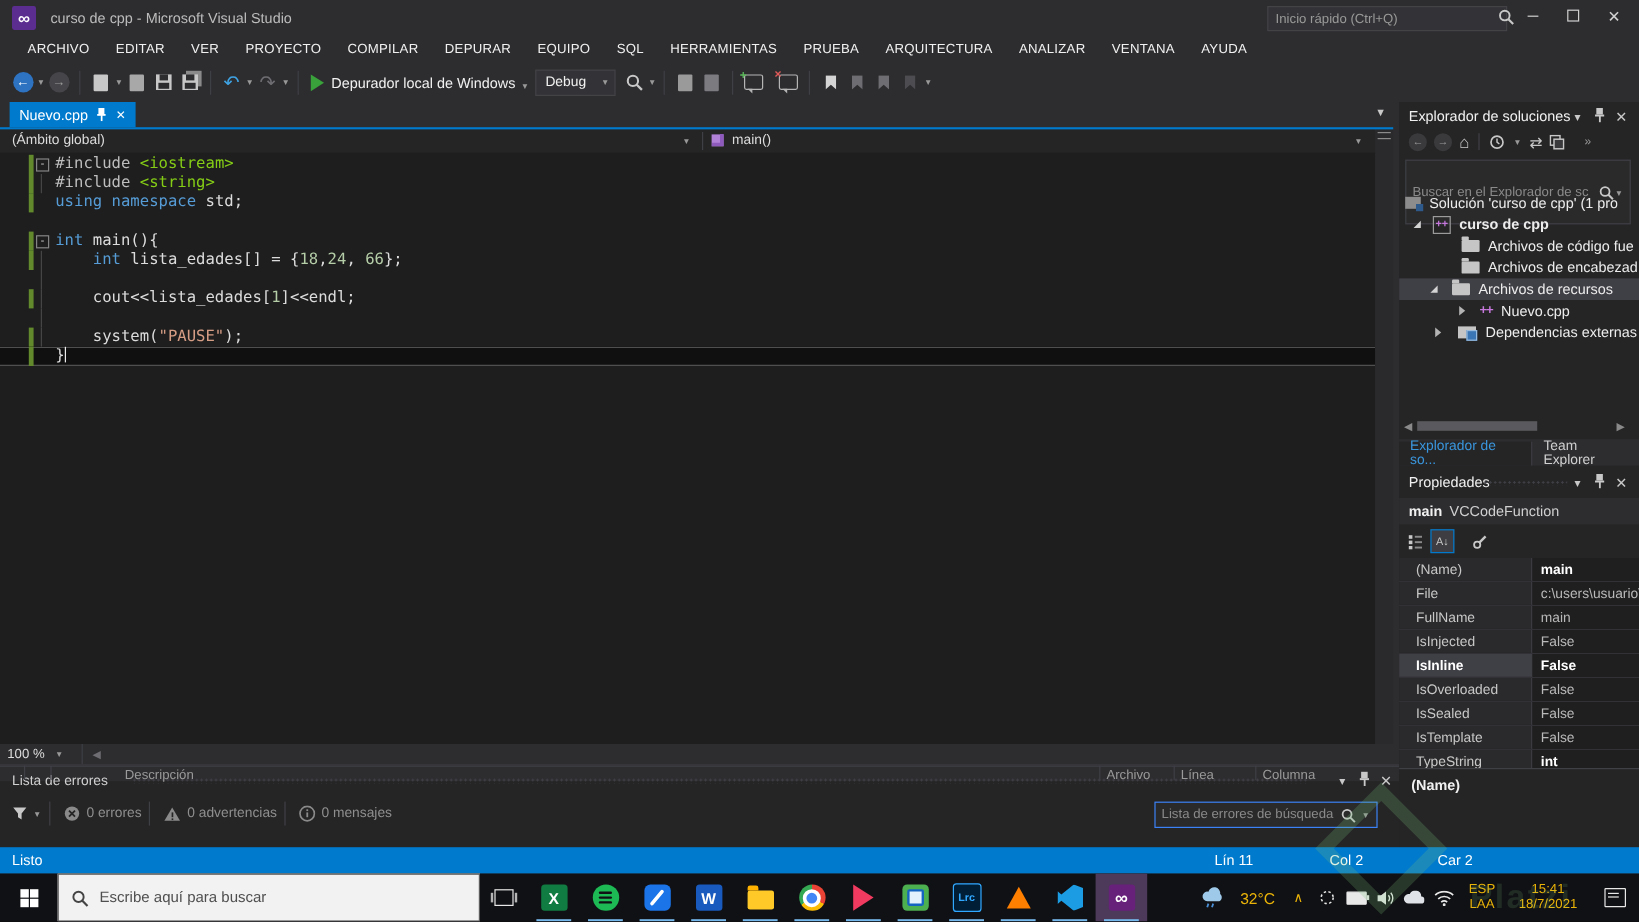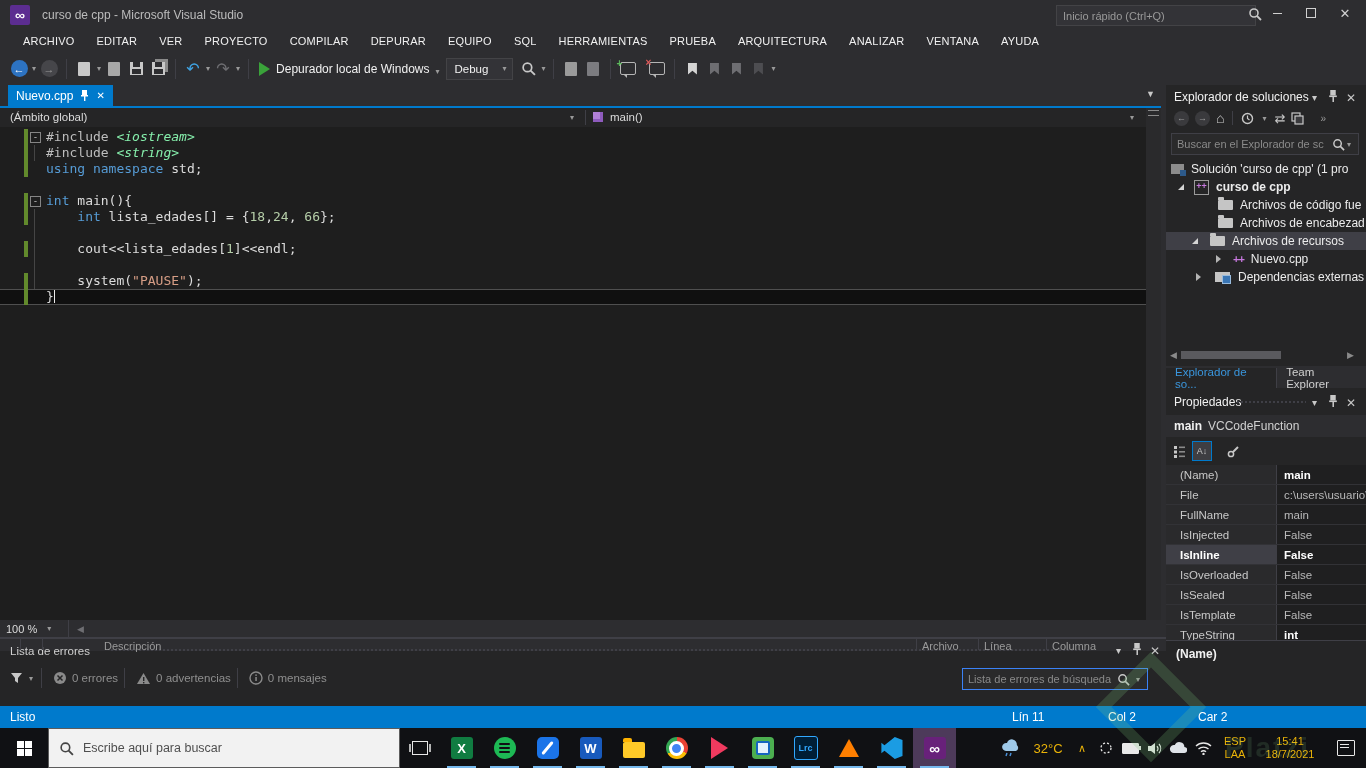--- a/index.html
+++ b/index.html
@@ -53,21 +53,21 @@
   .navsep{left:585px;top:2px;width:1px;height:15px;background:#3f3f46;}
   .methodcube{left:593px;top:4px;width:10px;height:10px;background:#b180d7;box-shadow:inset -3px -3px 0 #8e5bbd;}
   .codearea{left:0;top:127px;width:1146px;height:493px;background:#1e1e1e;overflow:hidden;padding-top:2px;}
   .code-line{position:relative;height:16px;padding-left:46px;font-family:"DejaVu Sans Mono",monospace;font-size:13px;line-height:16px;}
   .code-line span{white-space:pre;}
   .code-line.current{background:#101010;box-shadow:inset 0 1px 0 #4f4f4f, inset 0 -1px 0 #4f4f4f;}
   .chg{position:absolute;left:24px;top:0;width:4px;height:16px;background:#628a2c;}
   .fold{position:absolute;left:30px;top:3px;width:9px;height:9px;border:1px solid #858585;background:#1e1e1e;
         color:#c8c8c8;font-size:9px;line-height:8px;text-align:center;font-family:"DejaVu Sans Mono",monospace;}
   .guide{position:absolute;left:34px;top:0;width:1px;height:16px;background:#454545;}
-  .tk-kw{color:#569cd6;} .tk-inc{color:#86efac;font-style:italic;} .tk-str{color:#d69d85;}
+  .tk-kw{color:#569cd6;} .tk-inc{color:#84cc16;} .tk-str{color:#d69d85;}
   .tk-num{color:#b5cea8;} .tk-pl{color:#dcdcdc;} .tk-pp{color:#bdbdbd;}
   .caret{display:inline-block;width:1.5px;height:13px;background:#ececec;vertical-align:-2px;}
   .vscroll{left:1146px;top:108px;width:15px;height:512px;background:#2a2a2c;}
   .vgrip{left:1148px;top:110px;width:11px;height:4px;border-top:1px solid #8a8a8a;border-bottom:1px solid #8a8a8a;}
   .edbottom{left:0;top:620px;width:1161px;height:17px;background:#2d2d30;display:flex;align-items:center;}
   .zoombox{width:62px;height:17px;background:#2d2d30;display:flex;align-items:center;padding-left:6px;gap:8px;
            font-size:11px;color:#dcdcdc;border-right:1px solid #3f3f46;}
   
   .errorlist{left:0;top:637px;width:1166px;height:69px;background:#252526;border-top:1px solid #3f3f46;}
   .eltitle{left:10px;top:7px;font-size:11.5px;color:#d0d0d0;}
@@ -79,21 +79,21 @@
             font-size:11px;color:#9a9a9a;}
   .elheader .hcell{position:absolute;top:2px;}
   .elvline{position:absolute;top:0;width:1px;height:12px;background:#3f3f46;}
   
   .rpanel{left:1166px;top:85px;width:200px;height:621px;background:#252526;}
   .ptitle{font-size:12px;color:#f1f1f1;}
   .picon{color:#c8c8c8;font-size:10px;}
   .setool{display:flex;align-items:center;gap:6px;}
   .gcirc{width:15px;height:15px;border-radius:50%;background:#3a3a3d;color:#9a9a9a;font-size:9px;display:flex;align-items:center;justify-content:center;}
   .sebox{left:5px;top:48px;width:176px;height:20px;background:#2a2a2b;border:1px solid #3f3f46;
-         display:flex;align-items:center;padding:0 5px;font-size:11px;color:#8a8a8a;}
+         display:flex;align-items:center;padding:16px 5px;font-size:11px;color:#8a8a8a;}
   .trow{position:relative;height:18px;display:flex;align-items:center;font-size:12px;color:#ececec;}
   .trow.sel{background:#3f3f46;}
   .arr-exp{width:0;height:0;border-bottom:6px solid #d4d4d4;border-left:6px solid transparent;}
   .arr-col{width:0;height:0;border-left:5px solid #b4b4b4;border-top:4px solid transparent;border-bottom:4px solid transparent;}
   .ico-folder{width:15px;height:10px;background:#c5c5c5;position:relative;border-radius:1px;}
   .ico-folder:before{content:"";position:absolute;left:0;top:-3px;width:6px;height:3px;background:#c5c5c5;border-radius:1px 1px 0 0;}
   .ico-proj{width:13px;height:13px;border:1px solid #9b9b9b;color:#c678dd;font-size:9px;font-weight:bold;line-height:11px;text-align:center;}
   .ico-sol{width:13px;height:10px;background:#8c8c8c;position:relative;}
   .ico-sol:after{content:"";position:absolute;right:-2px;bottom:-2px;width:6px;height:6px;background:#2d5a8a;}
   .ico-cpp{color:#c678dd;font-size:11px;font-weight:bold;letter-spacing:-1px;}

